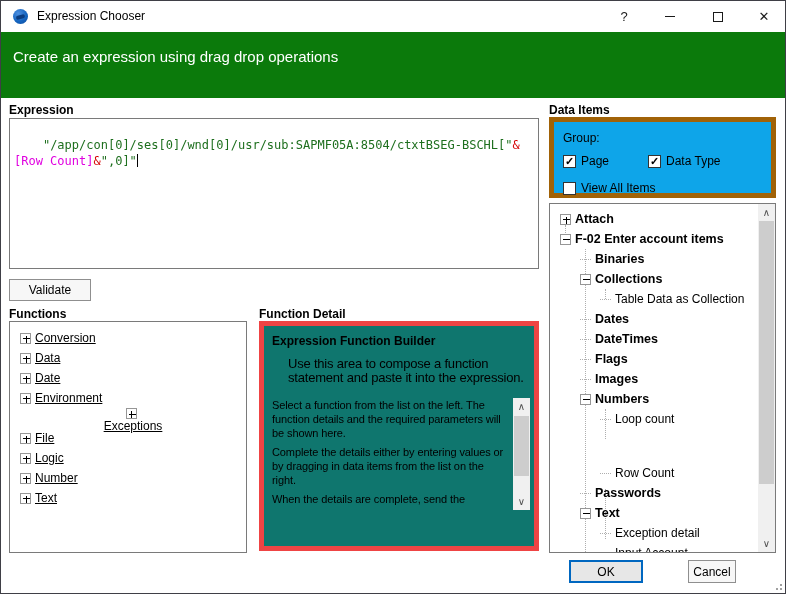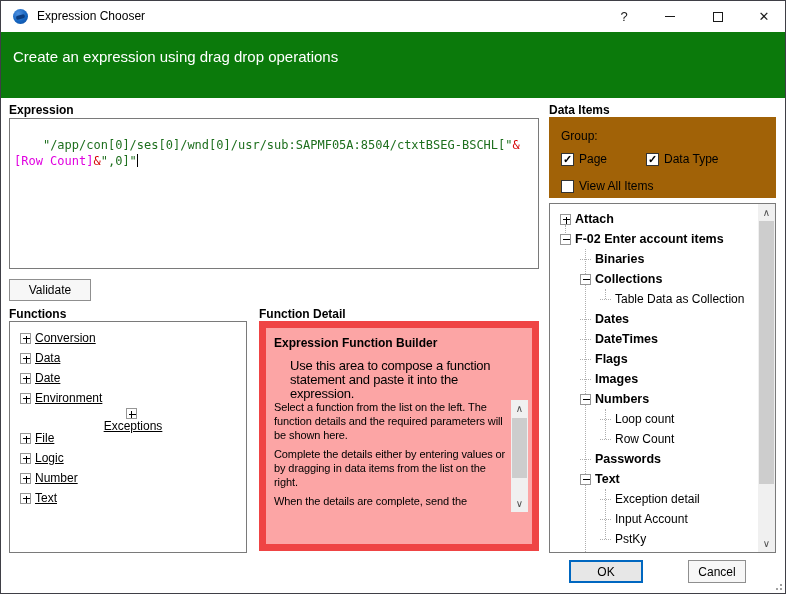--- a/index.html
+++ b/index.html
@@ -33,22 +33,22 @@
               padding:2px 4px; white-space:pre-wrap; overflow-wrap:break-word; }
   .caret { display:inline-block; width:1px; height:13px; background:#000; vertical-align:-2px; }
 
   
   .btn { border:1px solid #8f8f8f; background:#f7f7f7; font-size:12px; color:#000;
          display:flex; align-items:center; justify-content:center; font-family:inherit; }
   .btn-ok { border:2px solid #0067c0; background:#e7e7e7; }
 
   
   .panel { border:1px solid #7a7a7a; background:#fff; overflow:hidden;text-decoration:underline; }
-  .panel-lite { border:7px solid #ef4444; background:#fca5a5; overflow:hidden; }
-  .groupbox { border:3px solid #a16207; background:#a16207; }
+  .panel-lite { border:5px solid #ef4444; background:#0f766e; overflow:hidden; }
+  .groupbox { border:5px solid #a16207; background:#0ea5e9; }
 
   
   .trow { height:20px; display:flex; align-items:center; font-size:12px; color:#000; position:relative; }
   .trow .lbl { white-space:nowrap; }
   .trow.bold .lbl { font-weight:bold; font-size:12.5px; }
   .expander { width:11px; height:11px; border:1px solid #969696; background:#fff; position:relative; flex:0 0 11px; margin-right:4px; }
   .expander::before { content:""; position:absolute; left:2px; top:4.5px; width:7px; height:1px; background:#000; }
   .expander.plus::after { content:""; position:absolute; left:4.5px; top:2px; width:1px; height:7px; background:#000; }
   .stub { width:11px; flex:0 0 11px; margin-right:4px; border-top:1px dotted #aeaeae; height:0; }
   .guide { position:absolute; width:0; border-left:1px dotted #aeaeae; }
@@ -227,21 +227,21 @@
             <span class="lbl">Images</span>
           </div>
           <div class="trow bold" style="padding-left: 30px;">
             <span class="expander minus"></span>
             <span class="lbl">Numbers</span>
           </div>
           <div class="trow" style="padding-left: 50px;">
             <span class="stub"></span>
             <span class="lbl">Loop count</span>
           </div>
-          <div class="trow" style="padding-left: 50px;">
+          <div class="trow" style="padding-left: 50px; margin-top: 34px;">
             <span class="stub"></span>
             <span class="lbl">Row Count</span>
           </div>
           <div class="trow bold" style="padding-left: 30px;">
             <span class="stub"></span>
             <span class="lbl">Passwords</span>
           </div>
           <div class="trow bold" style="padding-left: 30px;">
             <span class="expander minus"></span>
             <span class="lbl">Text</span>
@@ -262,20 +262,20 @@
         </div>
     </div>
     <div class="sbar">
       <div class="arr" style="top:0;">∧</div>
       <div class="thumb" style="top:17px; height:263px;"></div>
       <div class="arr" style="bottom:0;">∨</div>
     </div>
   </div>
 
   <div class="abs btn btn-ok" style="left:568px; top:559px; width:74px; height:23px;text-align:right;">OK</div>
-  <div class="abs btn" style="left:687px; top:559px; width:58px; height:23px;">Cancel</div>
+  <div class="abs btn" style="left:687px; top:559px; width:48px; height:23px;">Cancel</div>
 
   <div class="grip">
     <i style="right:0; bottom:0;"></i>
       <i style="right:4px; bottom:0;"></i>
       <i style="right:0; bottom:4px;"></i>
   </div>
 </div>
 
 </body></html>

